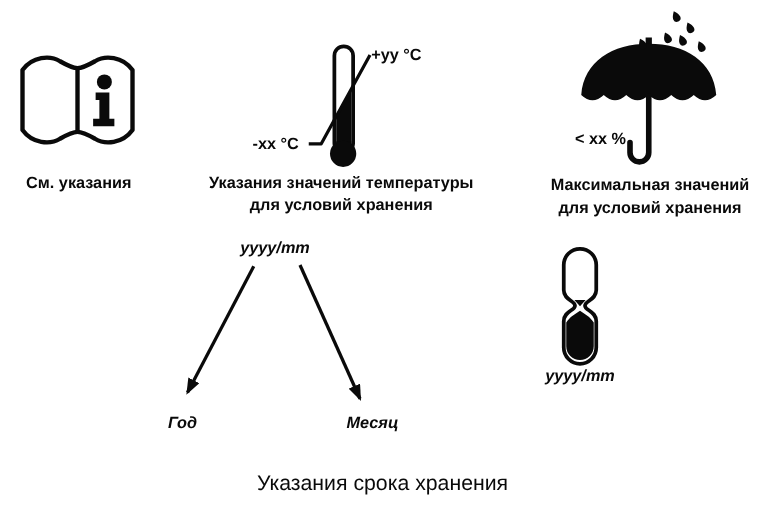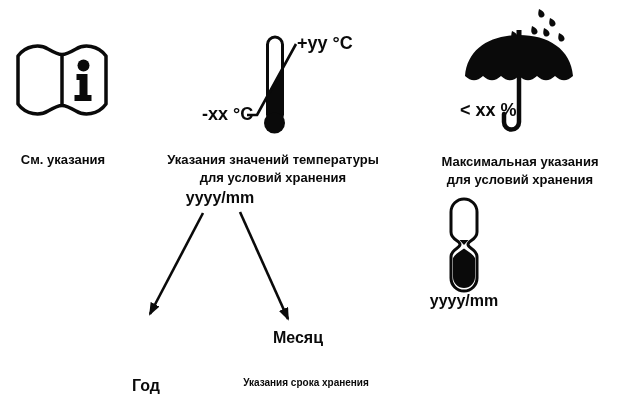--- a/index.html
+++ b/index.html
@@ -22,36 +22,35 @@
     line-height: 0;
   }
   .cap {
     position: absolute;
     transform: translateX(-50%);
     text-align: center;
     font-weight: bold;
     font-size: 13px;
     line-height: 18px;
     white-space: nowrap;
-    margin-top: 14px;
   }
   .lbl {
     position: absolute;
     font-weight: bold;
-    font-size: 18px;
+    font-size: 13px;
     line-height: 15px;
     white-space: nowrap;
   }
   .lbl.center { transform: translateX(-50%); }
-  .fmt { font-size: 16px; }
+  .fmt { font-size: 13px; font-style: italic; }
   .footer-cap {
     position: absolute;
     transform: translateX(-50%);
-    font-weight: bold;
-    font-size: 10px;
+    font-weight: normal;
+    font-size: 17px;
     white-space: nowrap;
   }
   svg { display: block; }
 </style>
 </head>
 <body style="background: rgb(255, 255, 255);">
 
 <div class="canvas" style="background: rgb(255, 255, 255); color: rgb(10, 10, 10);">
 
   <figure class="sym" style="left:14px; top:40px;">
@@ -93,37 +92,37 @@
       <use href="#drop" transform="translate(52,26) rotate(-24)" fill="currentColor"></use>
       <use href="#drop" transform="translate(79,4) rotate(-24)" fill="currentColor"></use>
       <use href="#drop" transform="translate(90,13) rotate(-24)" fill="currentColor"></use>
       <use href="#drop" transform="translate(72,21) rotate(-24)" fill="currentColor"></use>
       <use href="#drop" transform="translate(84,23) rotate(-24)" fill="currentColor"></use>
       <use href="#drop" transform="translate(99,28) rotate(-24)" fill="currentColor"></use>
     </svg>
   </figure>
   <div class="lbl" style="left:460px; top:103px;">&lt; xx %</div>
   <div class="cap" style="left:520px; top:139px;">
-    <div>Максимальная указания</div>
+    <div>Максимальная значений</div>
     <div>для условий хранения</div>
   </div>
 
   <div class="lbl fmt center" style="left:220px; top:190px;">yyyy/mm</div>
   <figure class="sym" style="left:138px; top:206px;">
     <svg width="170" height="122" viewBox="0 0 170 122">
       <defs>
         <marker id="ah" markerUnits="userSpaceOnUse" markerWidth="13" markerHeight="10" refX="11" refY="5" orient="auto">
           <path d="M0,0 L13,5 L0,10 Z" fill="currentColor"></path>
         </marker>
       </defs>
       <line x1="65" y1="7" x2="12" y2="108" stroke="currentColor" stroke-width="2.6" marker-end="url(#ah)"></line>
       <line x1="102" y1="6" x2="150" y2="113" stroke="currentColor" stroke-width="2.6" marker-end="url(#ah)"></line>
     </svg>
   </figure>
-  <div class="lbl fmt center" style="left:146px; top:330px;margin-top:48px;">Год</div>
+  <div class="lbl fmt center" style="left:146px; top:330px;">Год</div>
   <div class="lbl fmt center" style="left:298px; top:330px;">Месяц</div>
 
   <figure class="sym" style="left:447px; top:196px;">
     <svg width="34" height="98" viewBox="0 0 34 98">
       <path d="M4,16 A13,13 0 0 1 30,16 L30,36 C30,44 21,44.5 21,48.5 C21,52.5 30,53 30,61 L30,82 A13,13 0 0 1 4,82 L4,61 C4,53 13,52.5 13,48.5 C13,44.5 4,44 4,36 Z" fill="#ffffff" stroke="currentColor" stroke-width="3" stroke-linejoin="round"></path>
       <path d="M12.5,44 L21.5,44 L17,49 Z" fill="currentColor"></path>
       <path d="M6,62 C9,57 13,55.5 17,52.5 C21,55.5 25,57 28,62 L28,81 A11,11 0 0 1 6,81 Z" fill="currentColor"></path>
     </svg>
   </figure>
   <div class="lbl fmt center" style="left:464px; top:293px;">yyyy/mm</div>

